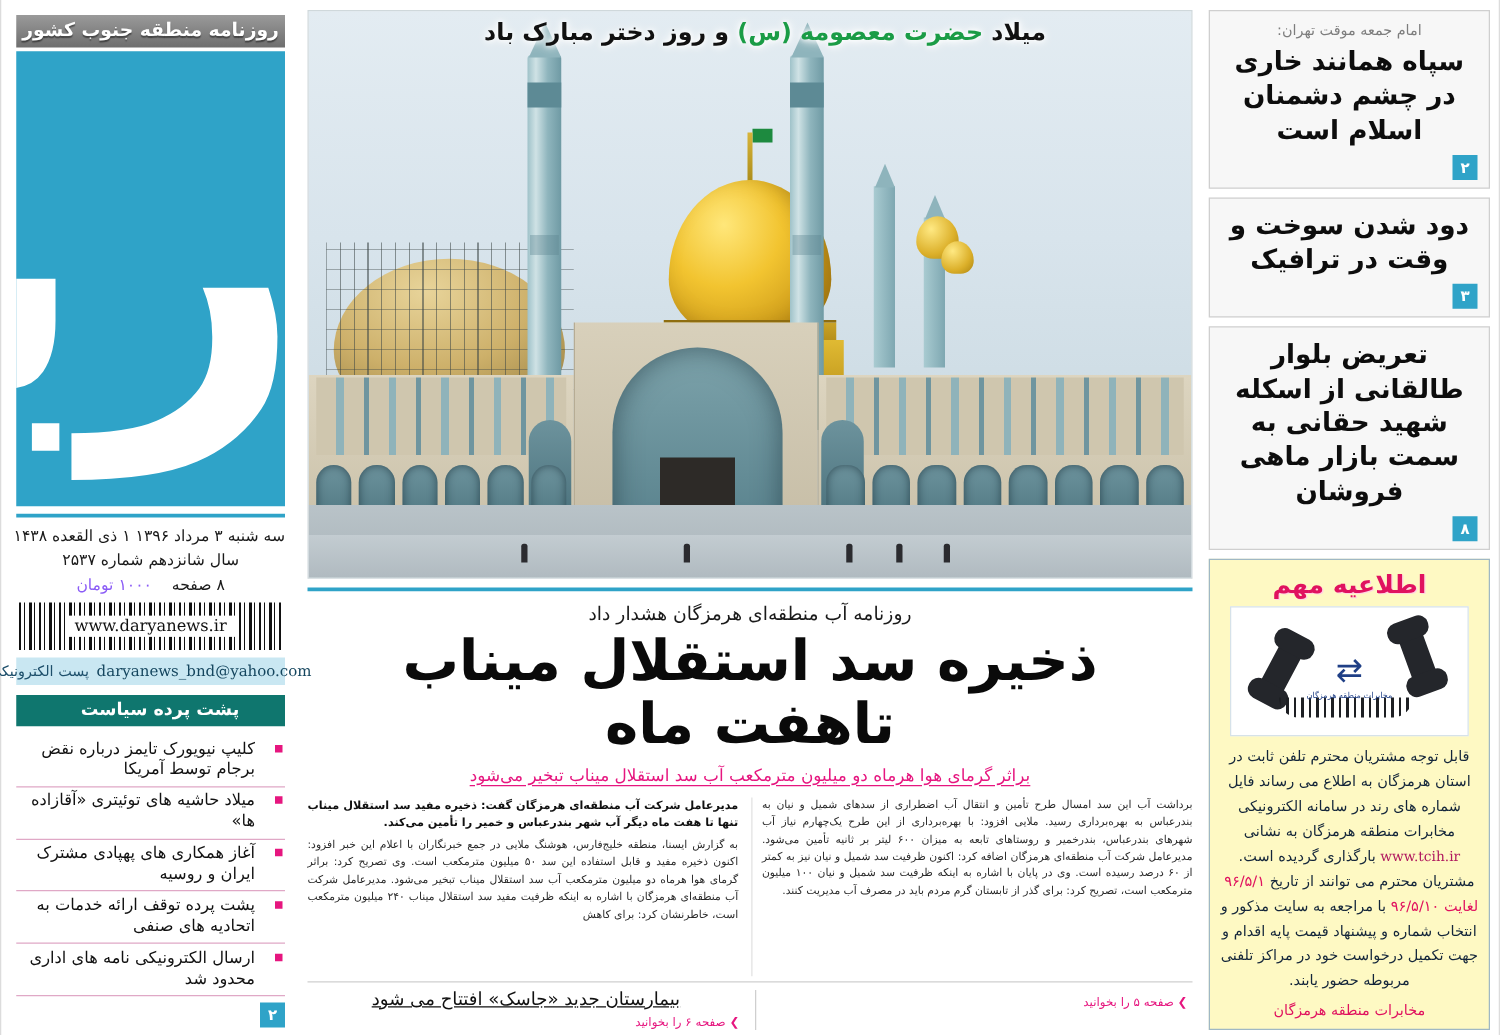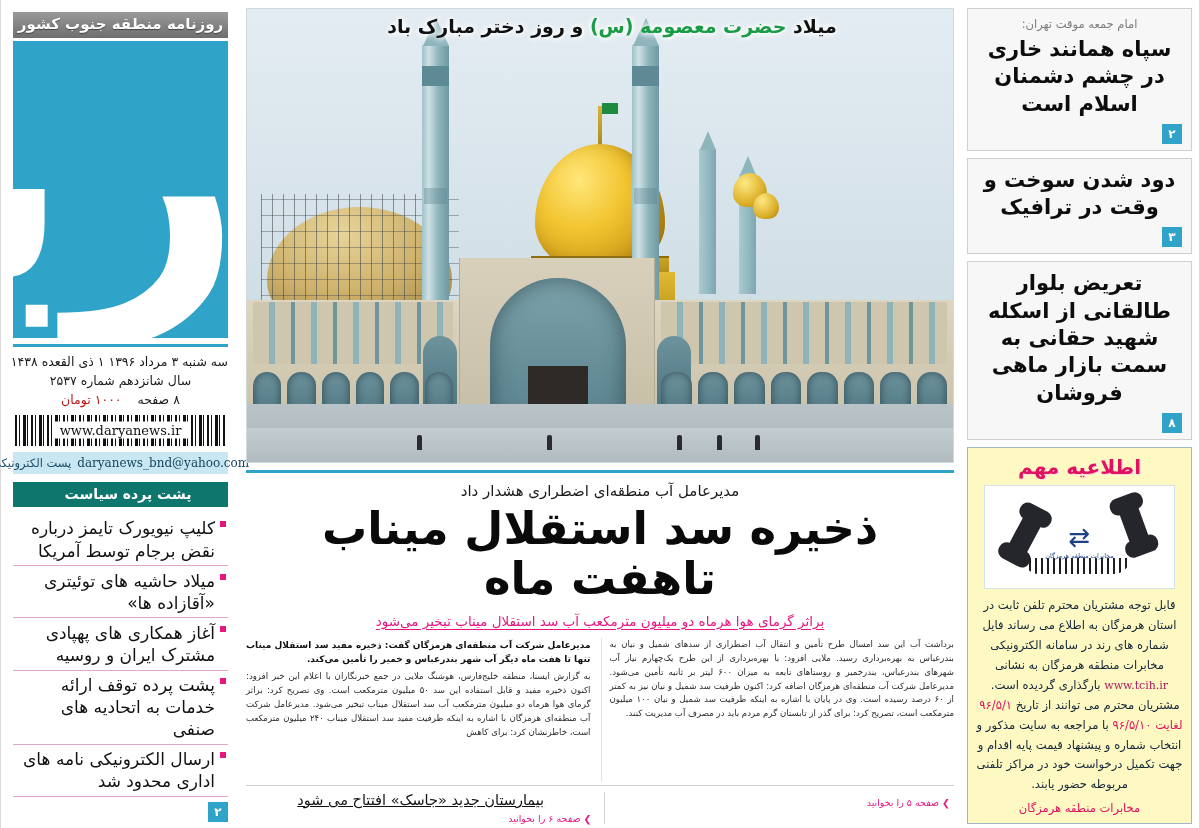--- a/index.html
+++ b/index.html
@@ -65,21 +65,21 @@
     margin: 6px 4px 5px 4px;
   }
   .dateblock {
     margin: 0 4px;
     text-align: center;
     font-size: 12.5px;
     color: #1a1a1a;
     line-height: 1.55;
   }
   .dateblock .row { white-space: nowrap; }
-  .price { color: #b91c1c; }
+  .price { color: #8b5cf6; }
   .barcode {
     margin: 5px 6px 2px 6px;
     height: 46px;
     position: relative;
     background:
       repeating-linear-gradient(90deg,
         #111 0px, #111 2px, #fff 2px, #fff 4px,
         #111 4px, #111 5px, #fff 5px, #fff 8px,
         #111 8px, #111 11px, #fff 11px, #fff 12px,
         #111 12px, #111 13px, #fff 13px, #fff 16px);
@@ -124,22 +124,22 @@
   .politics-head {
     background: #0f766e;
     color: #ffffff;
     text-align: center;
     font-size: 14px;
     font-weight: bold;
     padding: 4px 2px 5px 17px;
   }
   .politics-list { margin-top: 7px; }
   .politics-item {
-    display: flex; align-items: flex-start; gap: 5px;
-    font-size: 17px; color: #111;
+    display: flex; align-items: flex-start; gap: 16px;
+    font-size: 13px; color: #111;
     padding: 3.5px 2px;
     border-bottom: 1px solid #e0a8c6;
     line-height: 1.3;
   }
   .politics-item .bullet {
     width: 6px; height: 6px; background: #e6167f;
     flex: 0 0 6px; margin-top: 4px;
   }
   .politics-item .txt { flex: 1; }
   .politics-foot { margin-top: 4px; }
@@ -565,21 +565,21 @@
       <div class="person" style="left:470px"></div>
       <div class="person" style="left:508px"></div>
 
       <div class="photo-caption">
         <span>میلاد </span><span class="cap-green">حضرت معصومه (س)</span><span> و روز دختر مبارک باد</span>
       </div>
     </div>
 
     <div class="hr-teal"></div>
 
-    <div class="kicker">مدیرعامل آب منطقه‌ای اضطراری هشدار داد</div>
+    <div class="kicker">روزنامه آب منطقه‌ای هرمزگان هشدار داد</div>
     <div class="headline">ذخیره سد استقلال میناب تاهفت ماه</div>
     <div class="subhead">براثر گرمای هوا هرماه دو میلیون مترمکعب آب سد استقلال میناب تبخیر می‌شود</div>
 
     <div class="cols">
       <div class="col">
         <span>برداشت آب این سد امسال طرح تأمین و انتقال آب اضطراری از سدهای شمیل و نیان به بندرعباس به بهره‌برداری رسید. ملایی افزود: با بهره‌برداری از این طرح یک‌چهارم نیاز آب شهرهای بندرعباس، بندرخمیر و روستاهای تابعه به میزان ۶۰۰ لیتر بر ثانیه تأمین می‌شود. مدیرعامل شرکت آب منطقه‌ای هرمزگان اضافه کرد: اکنون ظرفیت سد شمیل و نیان نیز به کمتر از ۶۰ درصد رسیده است. وی در پایان با اشاره به اینکه ظرفیت سد شمیل و نیان ۱۰۰ میلیون مترمکعب است، تصریح کرد: برای گذر از تابستان گرم مردم باید در مصرف آب مدیریت کنند.</span>
       </div>
       <div class="col">
         <span class="lead">مدیرعامل شرکت آب منطقه‌ای هرمزگان گفت: ذخیره مفید سد استقلال میناب تنها تا هفت ماه دیگر آب شهر بندرعباس و خمیر را تأمین می‌کند.</span>
         <span>به گزارش ایسنا، منطقه خلیج‌فارس، هوشنگ ملایی در جمع خبرنگاران با اعلام این خبر افزود: اکنون ذخیره مفید و قابل استفاده این سد ۵۰ میلیون مترمکعب است. وی تصریح کرد: براثر گرمای هوا هرماه دو میلیون مترمکعب آب سد استقلال میناب تبخیر می‌شود. مدیرعامل شرکت آب منطقه‌ای هرمزگان با اشاره به اینکه ظرفیت مفید سد استقلال میناب ۲۴۰ میلیون مترمکعب است، خاطرنشان کرد: برای کاهش</span>

